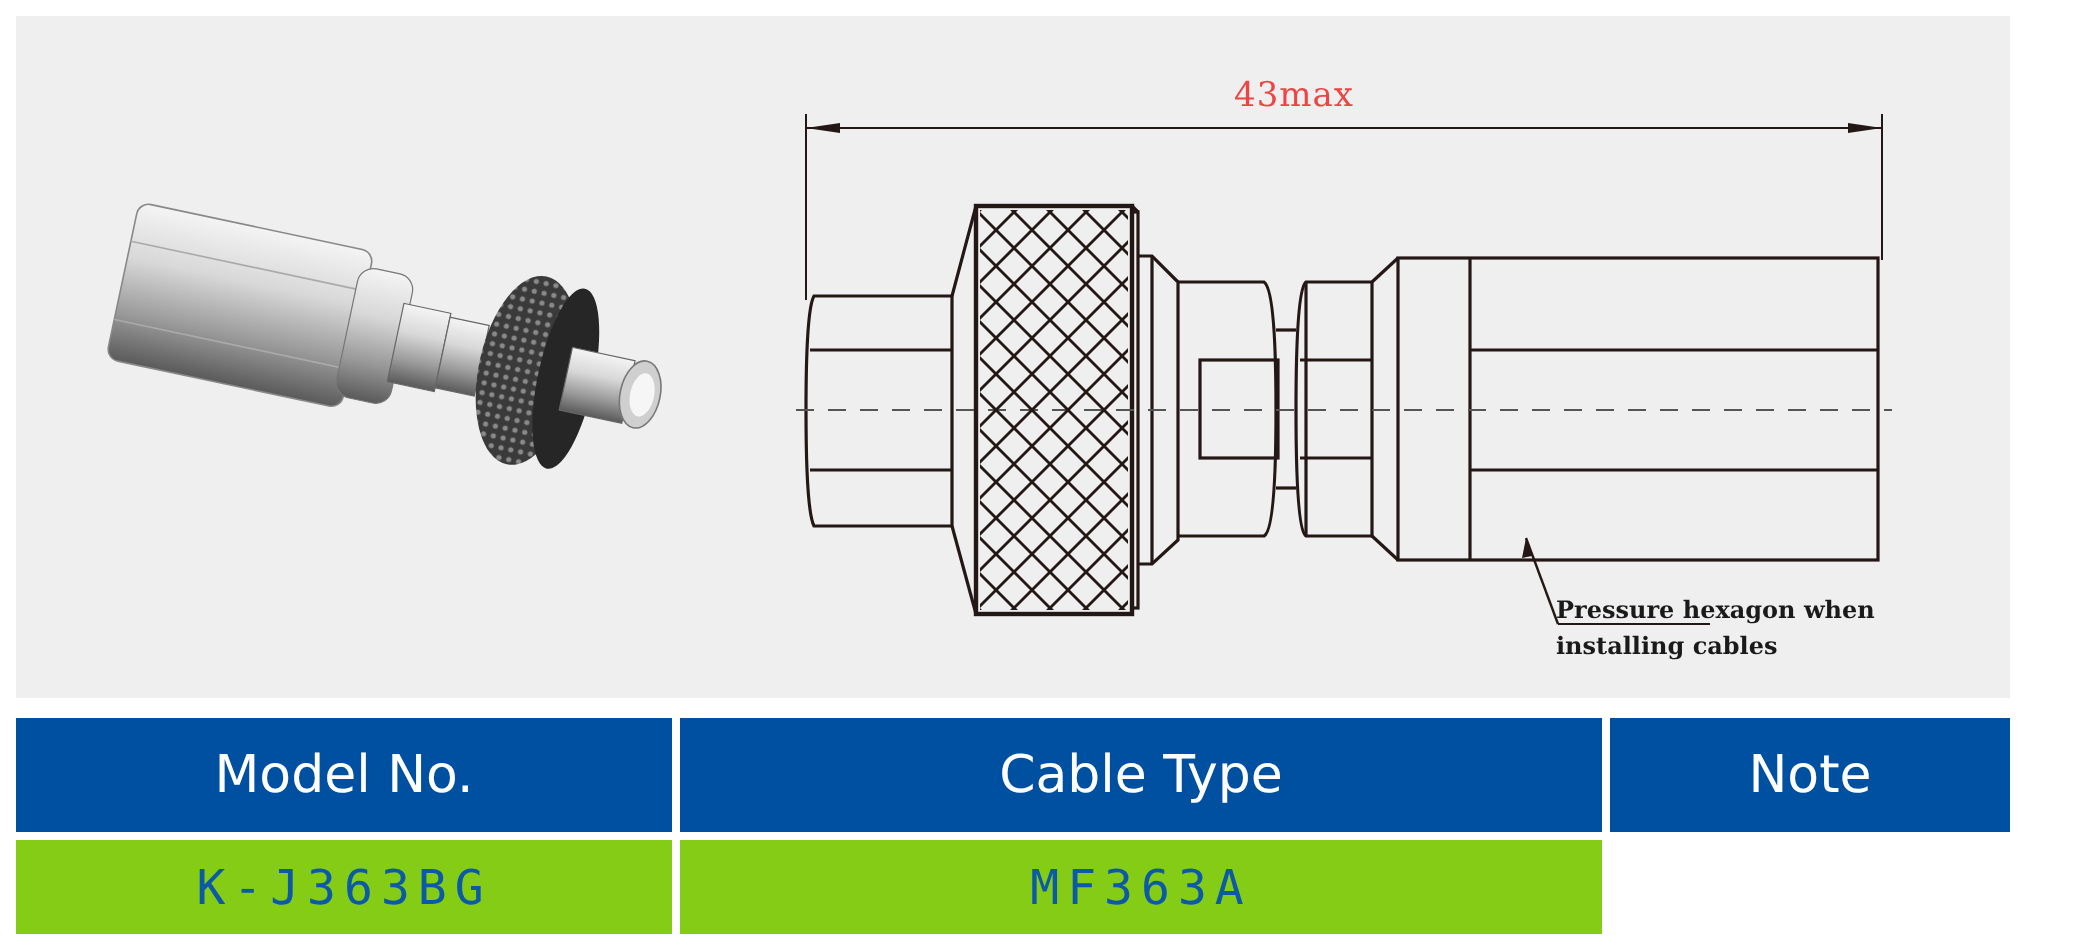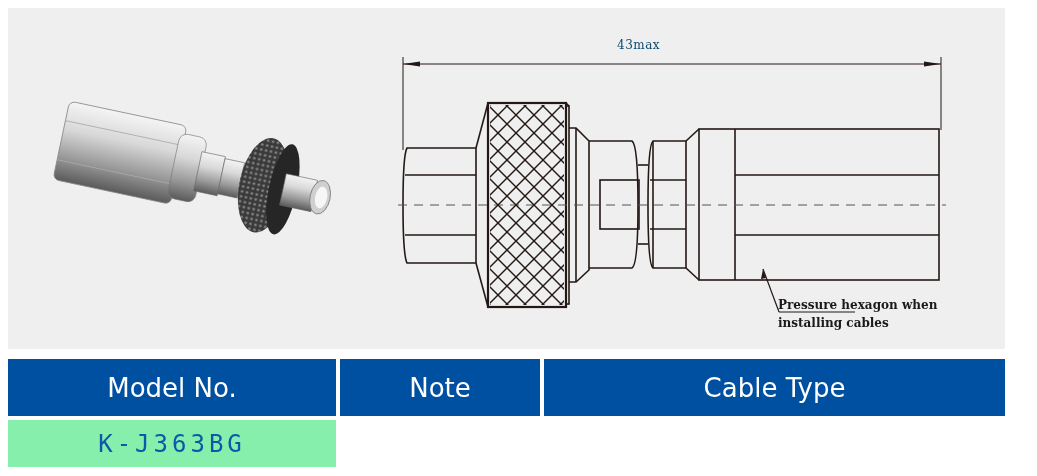--- a/index.html
+++ b/index.html
@@ -1,28 +1,28 @@
 <!DOCTYPE html>
 <html><head>
 <meta charset="utf-8">
 <style>
   html, body { margin: 0; padding: 0; background: #ffffff; }
   body { width: 1037px; height: 476px; position: relative; overflow: hidden; font-family: "DejaVu Sans", sans-serif; }
   .panel { position: absolute; left: 8px; top: 8px; width: 997px; height: 341px; background: #efefef; }
   .photo { position: absolute; left: 30px; top: 90px; width: 340px; height: 190px; }
   .drawing { position: absolute; left: 380px; top: 20px; width: 657px; height: 330px; }
-  .dim-label { position: absolute; left: 617px; top: 38px; font-family: "DejaVu Serif", serif; font-size: 12px; color: #0c4a6e; letter-spacing: 0.5px; }
+  .dim-label { position: absolute; left: 617px; top: 38px; font-family: "DejaVu Serif", serif; font-size: 17px; color: #ef4444; letter-spacing: 0.5px; }
   .callout { position: absolute; left: 778px; top: 296px; font-family: "DejaVu Serif", serif; font-size: 12px; line-height: 18px; color: #1a1a1a; white-space: pre; font-weight: bold; }
   .tbl { position: absolute; left: 8px; top: 359px; width: 997px; }
   .row { position: absolute; left: 0; display: flex; gap: 4px; width: 997px; }
   .row.head { top: 0; height: 57px; }
   .row.data { top: 61px; height: 47px; }
   .cell { display: flex; align-items: center; justify-content: center; box-sizing: border-box; }
   .head .cell { background: #0050a1; color: #ffffff; font-family: "DejaVu Sans", sans-serif; font-size: 26px; }
-  .data .cell { background: #86efac; color: #0b5aa8; }
+  .data .cell { background: #84cc16; color: #0b5aa8; }
   .c1 { width: 328px; }
   .c2 { width: 461px; }
   .c3 { width: 200px; }
   .mono { font-family: "DejaVu Sans Mono", monospace; font-size: 24px; letter-spacing: 4px; }
   .note { font-family: "DejaVu Sans", sans-serif; font-size: 15.5px; white-space: nowrap; }
 </style>
 </head>
 <body>
 
 <div class="panel"></div>
@@ -157,19 +157,20 @@
   </g>
 </svg>
 
 <div class="dim-label">43max</div>
 <div class="callout">Pressure hexagon when
 installing cables</div>
 
 <div class="tbl">
   <div class="row head">
     <div class="cell c1">Model No.</div>
+    <div class="cell c2">Cable Type</div>
     <div class="cell c3">Note</div>
-    <div class="cell c2">Cable Type</div>
   </div>
   <div class="row data">
     <div class="cell c1 mono">K-J363BG</div>
+    <div class="cell c2 mono">MF363A</div>
   </div>
 </div>
 
 </body></html>

